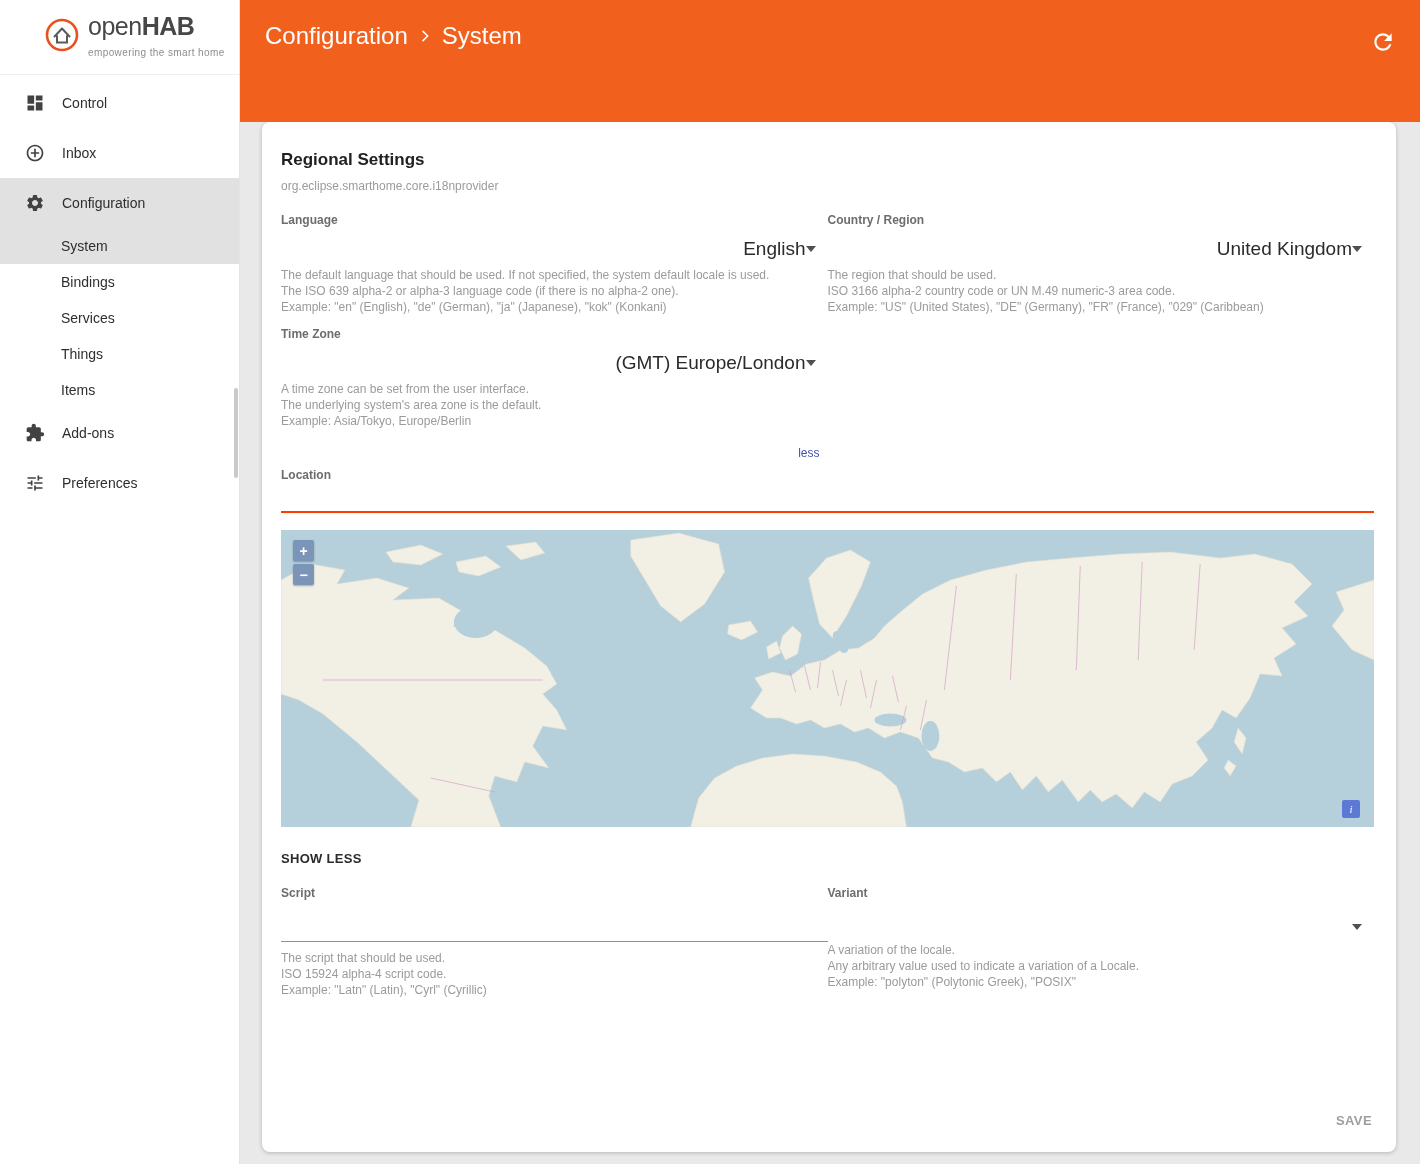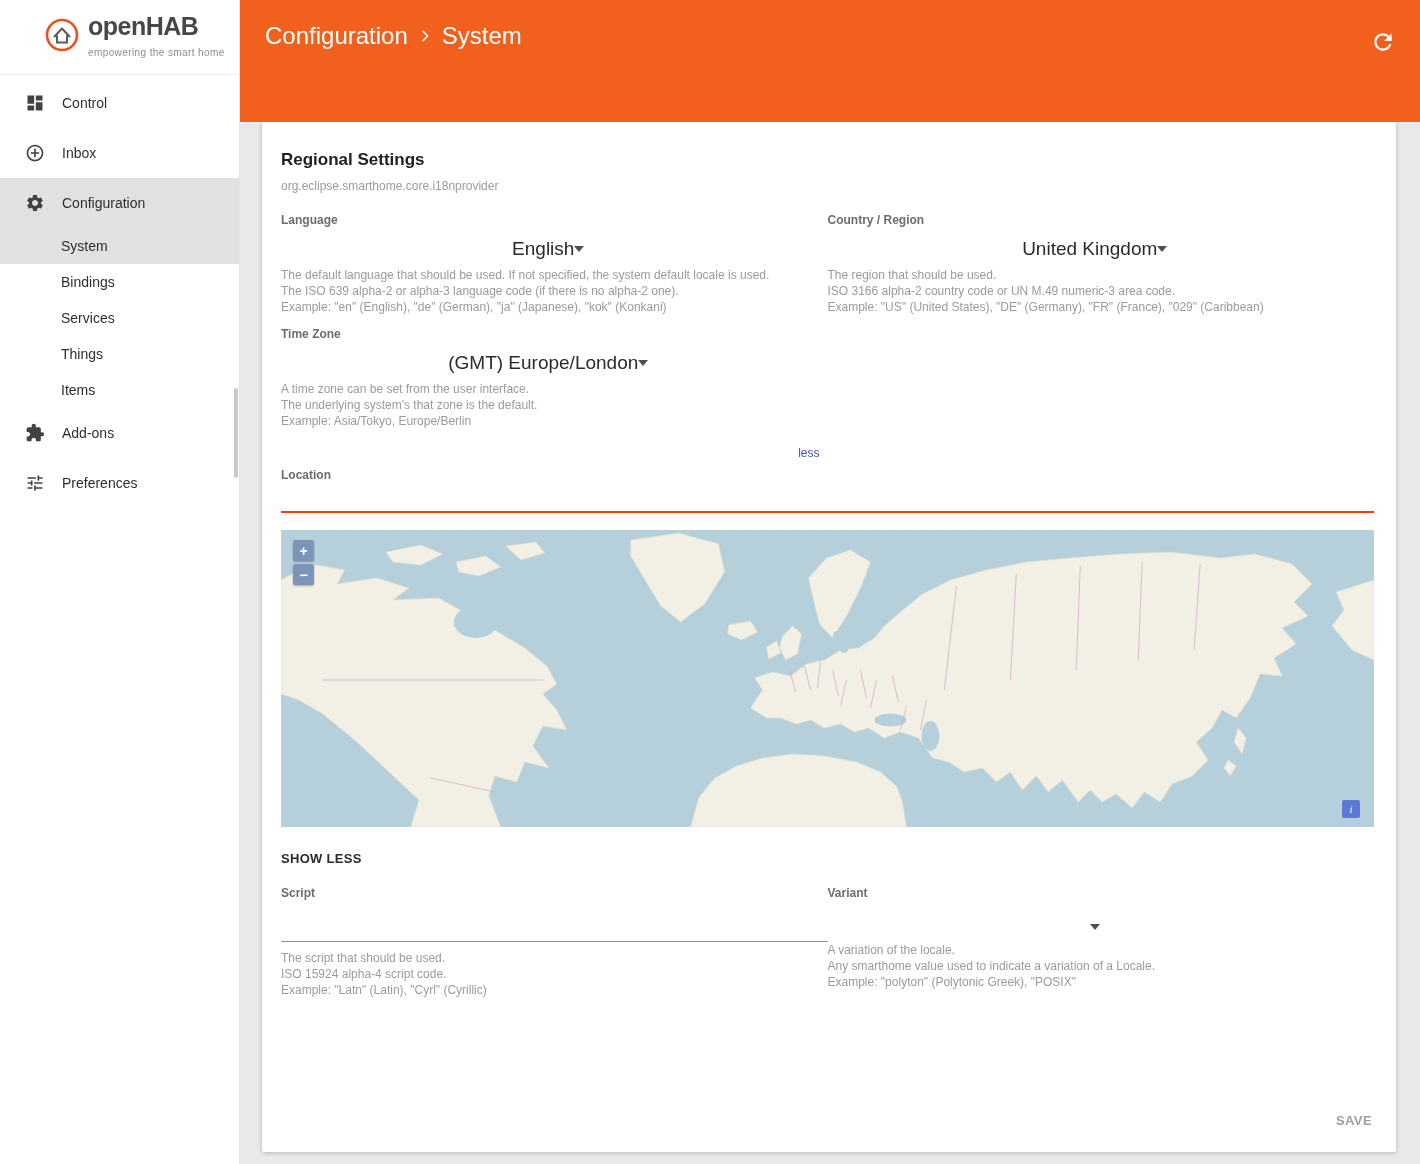--- a/index.html
+++ b/index.html
@@ -13,43 +13,43 @@
 
   
   .header{position:absolute;left:240px;top:0;right:0;height:122px;background:var(--header_bg);z-index:2}
   .breadcrumb{position:absolute;left:25px;top:22px;display:flex;align-items:center;gap:9px;color:#fff;font-size:24px;font-weight:300}
   .breadcrumb .crumb{cursor:pointer}
   .refresh-btn{position:absolute;right:24px;top:29px;width:26px;height:26px;background:none;border:none;cursor:pointer;padding:0}
 
   
   .sidebar{position:absolute;left:0;top:0;width:240px;height:1164px;background:#fff;z-index:3;border-right:1px solid #e3e3e3}
   .logo-area{height:75px;display:flex;align-items:center;padding-left:44px;gap:8px;border-bottom:1px solid #efefef;cursor:pointer}
-  .logo-text .lt-open{font-size:25px;font-weight:700;color:#474747;letter-spacing:-0.5px}
+  .logo-text .lt-open{font-size:25px;font-weight:400;color:#474747;letter-spacing:-0.5px}
   .logo-text .lt-hab{font-size:25px;font-weight:700;color:#474747;letter-spacing:-0.5px}
   .tagline{font-size:10px;color:#8d8d8d;letter-spacing:0.4px;margin-top:1px}
   .menu{padding-top:3px}
   .menu-item{height:50px;display:flex;align-items:center;padding-left:25px;gap:17px;font-size:14px;color:#2e2e2e;cursor:pointer}
   .menu-item .icon{width:20px;height:20px;display:flex;align-items:center;justify-content:center}
   .menu-item .icon svg{width:20px;height:20px;fill:#424242}
   .menu-item.active{background:#e1e1e1}
   .sub-item{height:36px;display:flex;align-items:center;padding-left:61px;font-size:14px;color:#2e2e2e;cursor:pointer}
   .sub-item.active{background:#e1e1e1}
   .sidebar-scroll-thumb{position:absolute;right:1px;top:388px;width:4px;height:90px;background:#c9c9c9;border-radius:2px}
 
   
   .content{position:absolute;left:240px;top:122px;right:0;bottom:0;background:#e9e9e9}
-  .card{position:absolute;left:22px;top:0;right:24px;bottom:12px;background:#fff;border-radius:2px;
+  .card{position:absolute;left:22px;top:0;right:24px;bottom:12px;background:#fff;border-radius:8px;
         box-shadow:0 1px 4px rgba(0,0,0,0.22);padding:28px 22px 13px 19px}
   .card-title{font-size:17px;font-weight:700;color:#212121}
   .card-subtitle{font-size:12px;color:#9b9b9b;margin-top:9px}
 
   .grid2{display:grid;grid-template-columns:1fr 1fr;}
   .mt20{margin-top:20px}
   .field-label{font-size:12px;font-weight:700;color:#6d6d6d}
-  .select{display:flex;align-items:center;justify-content:center;margin-top:7px;height:30px;cursor:pointer}
+  .select{display:flex;align-items:center;justify-content:flex-end;margin-top:7px;height:30px;cursor:pointer}
   .select-value{font-size:19px;color:#2b2b2b}
   .caret{width:0;height:0;border-left:5px solid transparent;border-right:5px solid transparent;border-top:6px solid #505050;margin-right:12px}
   .desc{font-size:12px;color:#9b9b9b;line-height:16px;margin-top:3px}
   .less-row{text-align:right;padding-right:8px;margin-top:14px}
   .less-link{font-size:12px;color:var(--link_blue);cursor:pointer;background:none;border:none;font-family:inherit}
   .location-label{margin-top:7px}
   .location-input{display:block;width:100%;height:31px;border:none;border-bottom:2px solid var(--accent_red);outline:none;font-size:16px;font-family:inherit;background:transparent}
 
   
   .map{position:relative;margin-top:17px;height:297px;overflow:hidden;cursor:grab}
@@ -208,21 +208,21 @@
 
     <div class="grid2" style="margin-top:12px">
       <div class="field">
         <div class="field-label">Time Zone</div>
         <div class="select">
           <span class="select-value">(GMT) Europe/London</span>
           <span class="caret"></span>
         </div>
         <div class="desc">
           <div>A time zone can be set from the user interface.</div>
-          <div>The underlying system's that zone is the default.</div>
+          <div>The underlying system's area zone is the default.</div>
           <div>Example: Asia/Tokyo, Europe/Berlin</div>
         </div>
         <div class="less-row">
           <button class="less-link">less</button>
         </div>
       </div>
       <div></div>
     </div>
 
     <div class="field-label location-label">Location</div>
@@ -285,21 +285,21 @@
         </div>
       </div>
       <div class="field">
         <div class="field-label">Variant</div>
         <div class="select variant-select">
           <span class="select-value"></span>
           <span class="caret"></span>
         </div>
         <div class="desc" style="margin-top:0">
           <div>A variation of the locale.</div>
-          <div>Any smarthome value used to indicate a variation of a Locale.</div>
+          <div>Any arbitrary value used to indicate a variation of a Locale.</div>
           <div>Example: "polyton" (Polytonic Greek), "POSIX"</div>
         </div>
       </div>
     </div>
 
     <div class="grid2" style="margin-top:22px">
       <div></div>
     </div>
 
     <button class="save-btn">SAVE</button>

